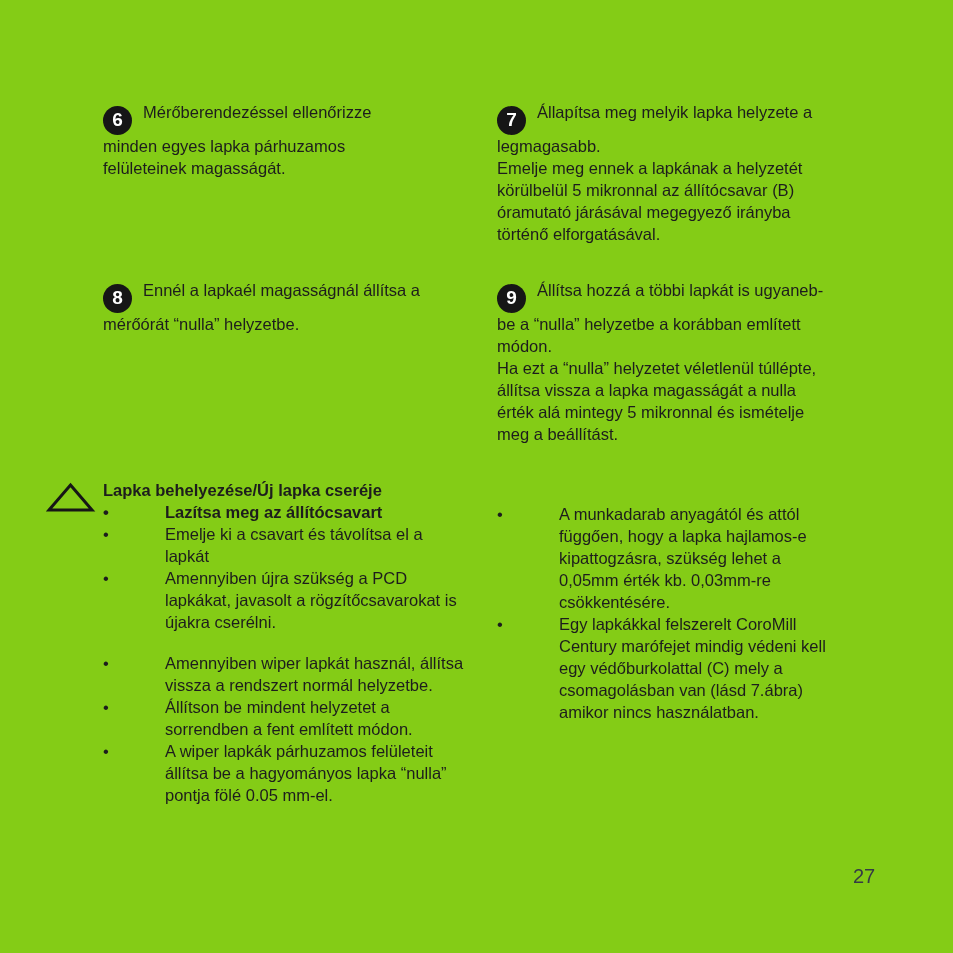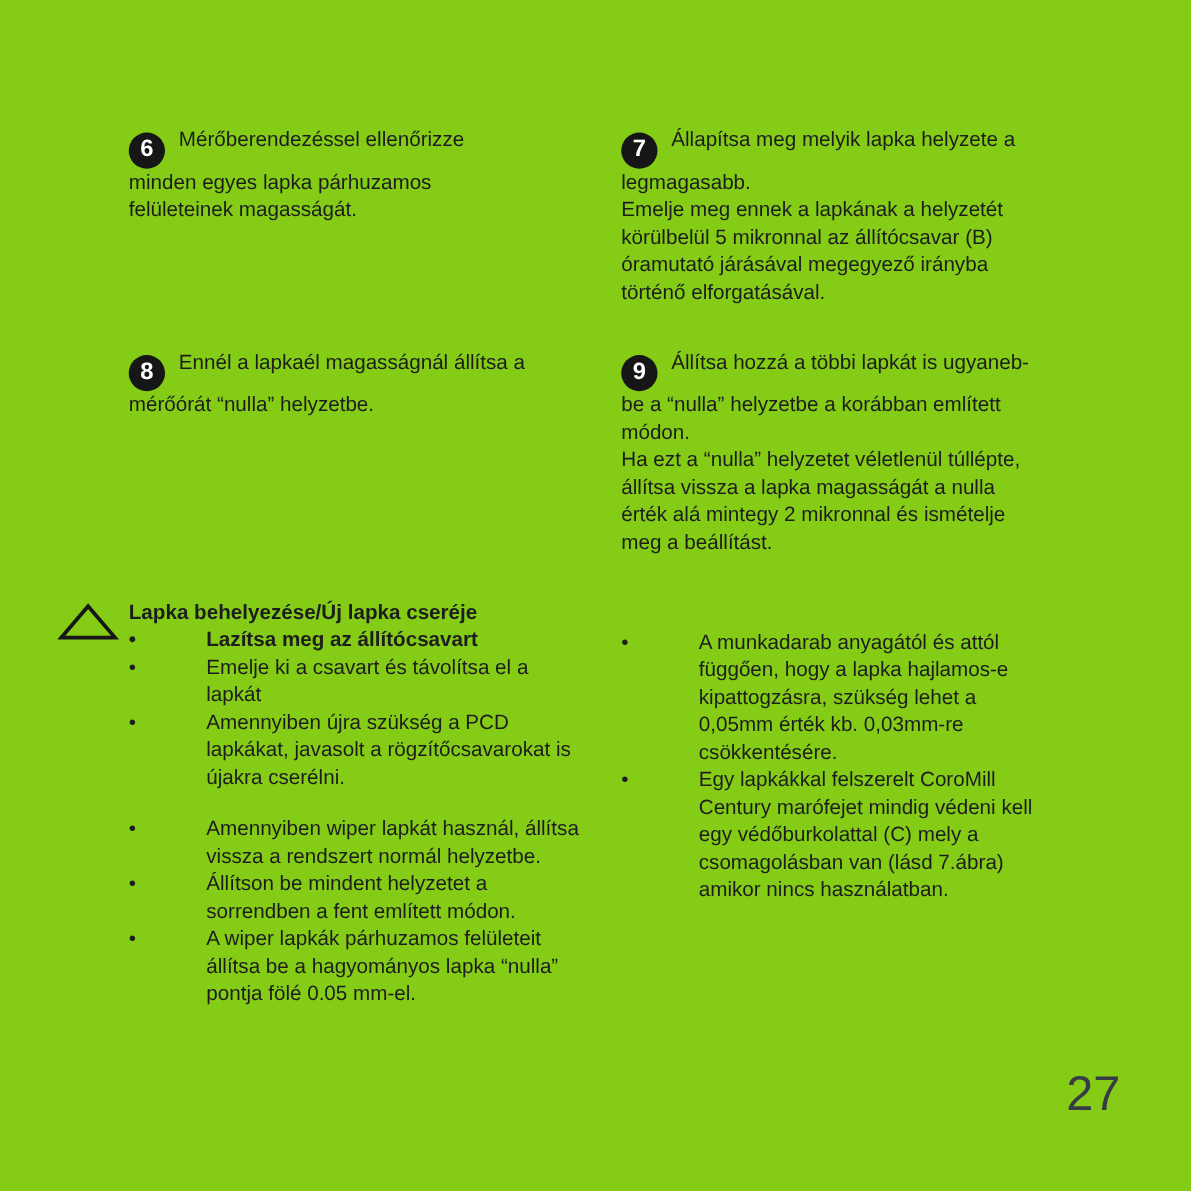--- a/index.html
+++ b/index.html
@@ -55,21 +55,21 @@
     margin: 0;
   }
   .bullet-item { display: flex; }
   .bullet-glyph { flex: 0 0 14px; }
   .bullet-text { white-space: pre-line; flex: 1; margin-left: 48px; }
   .bold { font-weight: bold; }
   .page-number {
     position: absolute;
     left: 853px;
     top: 861px;
-    font-size: 39px;
+    font-size: 20px;
     line-height: 30px;
     color: #363b45;
   }
 </style>
 </head>
 <body>
 
 <div class="page">
 
   <p class="step" id="step6">
@@ -91,21 +91,21 @@
     <span class="badge">8</span><span class="step-text">Ennél a lapkaél magasságnál állítsa a
 mérőórát “nulla” helyzetbe.</span>
   </p>
 
   <p class="step" id="step9">
     <span class="badge">9</span><span class="step-text">Állítsa hozzá a többi lapkát is ugyaneb-
 be a “nulla” helyzetbe a korábban említett
 módon.
 Ha ezt a “nulla” helyzetet véletlenül túllépte,
 állítsa vissza a lapka magasságát a nulla
-érték alá mintegy 2 mikronnal és ismételje
+érték alá mintegy 5 mikronnal és ismételje
 meg a beállítást.</span>
   </p>
 
   <span class="warning-tri">
     <svg width="50" height="32" viewBox="0 0 50 32">
       <polygon points="24.5,3 46,28 3,28" fill="none" stroke="#161616" stroke-width="3" stroke-linejoin="miter"></polygon>
     </svg>
   </span>
 
   <div class="section" id="warning-section">

